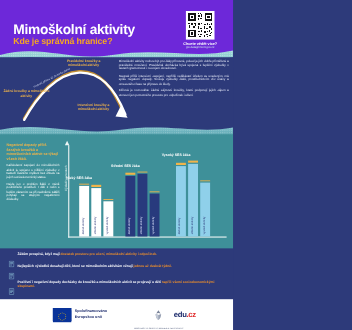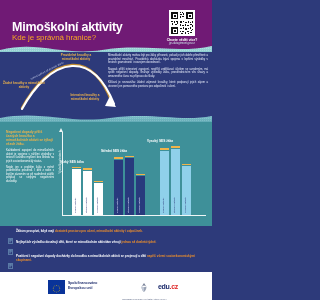--- a/index.html
+++ b/index.html
@@ -19,30 +19,30 @@
   }
   .microbar .mt{
     position:absolute;left:4px;top:2.2px;
     font-size:1.7px;line-height:2.4px;letter-spacing:.05px;
     color:#bfe0e2;white-space:nowrap;
   }
 
   
   .header{
     position:absolute;left:0;top:0;width:212px;height:52px;
-    background:#701a75;
+    background:#6d28d9;
   }
   .title{
     position:absolute;left:12px;top:20px;
     font-size:12.5px;font-weight:bold;color:#ffffff;letter-spacing:-.25px;
     white-space:nowrap;
   }
   .subtitle{
     position:absolute;left:12px;top:33px;
-    font-size:8px;font-weight:normal;color:#f5a623;letter-spacing:-.1px;
+    font-size:8px;font-weight:bold;color:#f5a623;letter-spacing:-.1px;
     white-space:nowrap;
   }
   .qrwrap{position:absolute;right:10px;top:10px;width:40px;text-align:center;}
   .qr{
     width:26px;height:26px;margin:0 auto;background:#ffffff;padding:1px;
     box-sizing:border-box;
   }
   .qr svg{display:block;}
   .qrlabel{
     margin-top:2px;font-size:3.4px;font-weight:bold;color:#ffffff;

